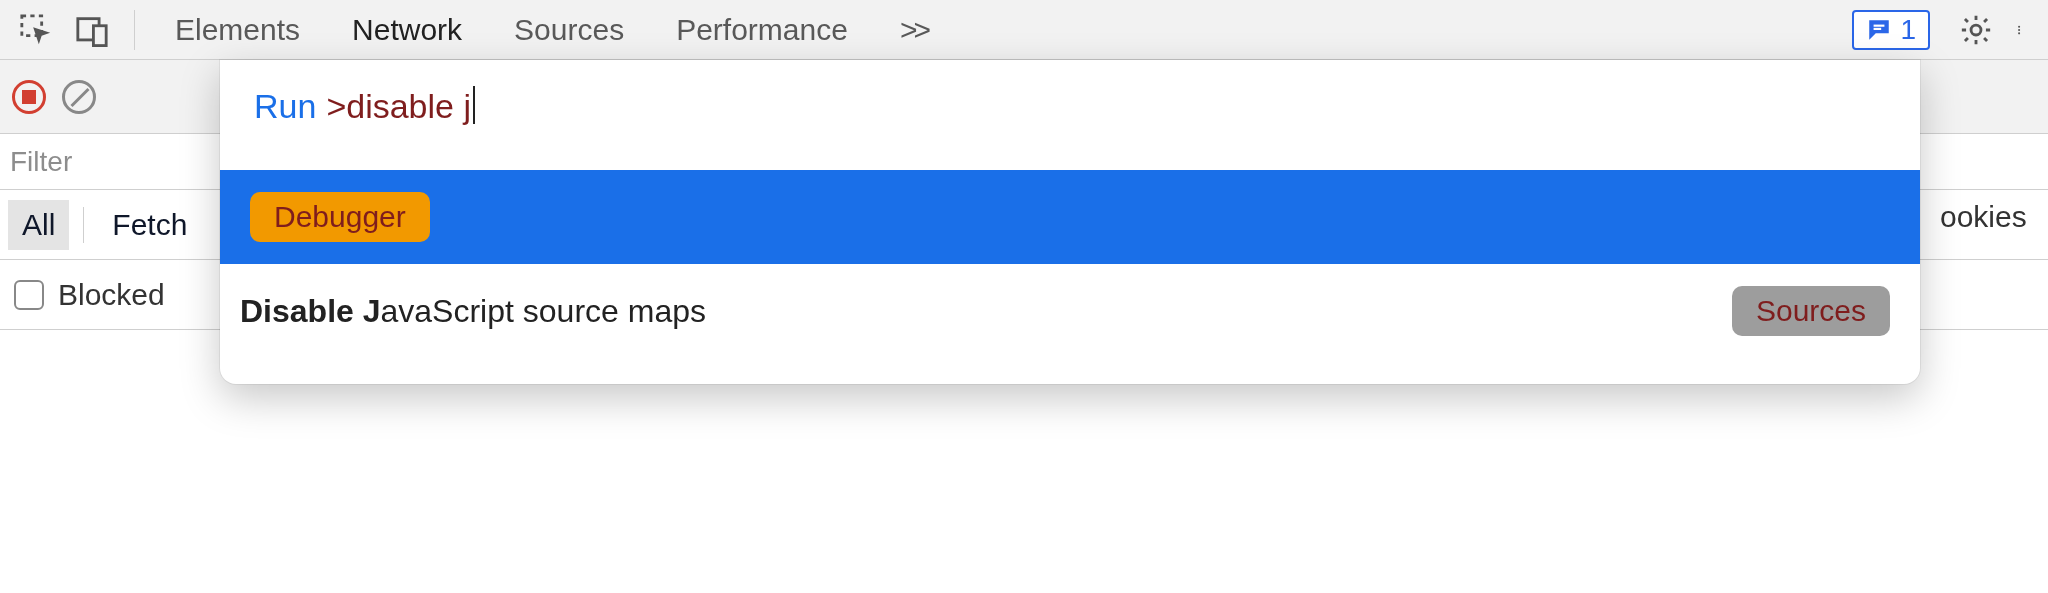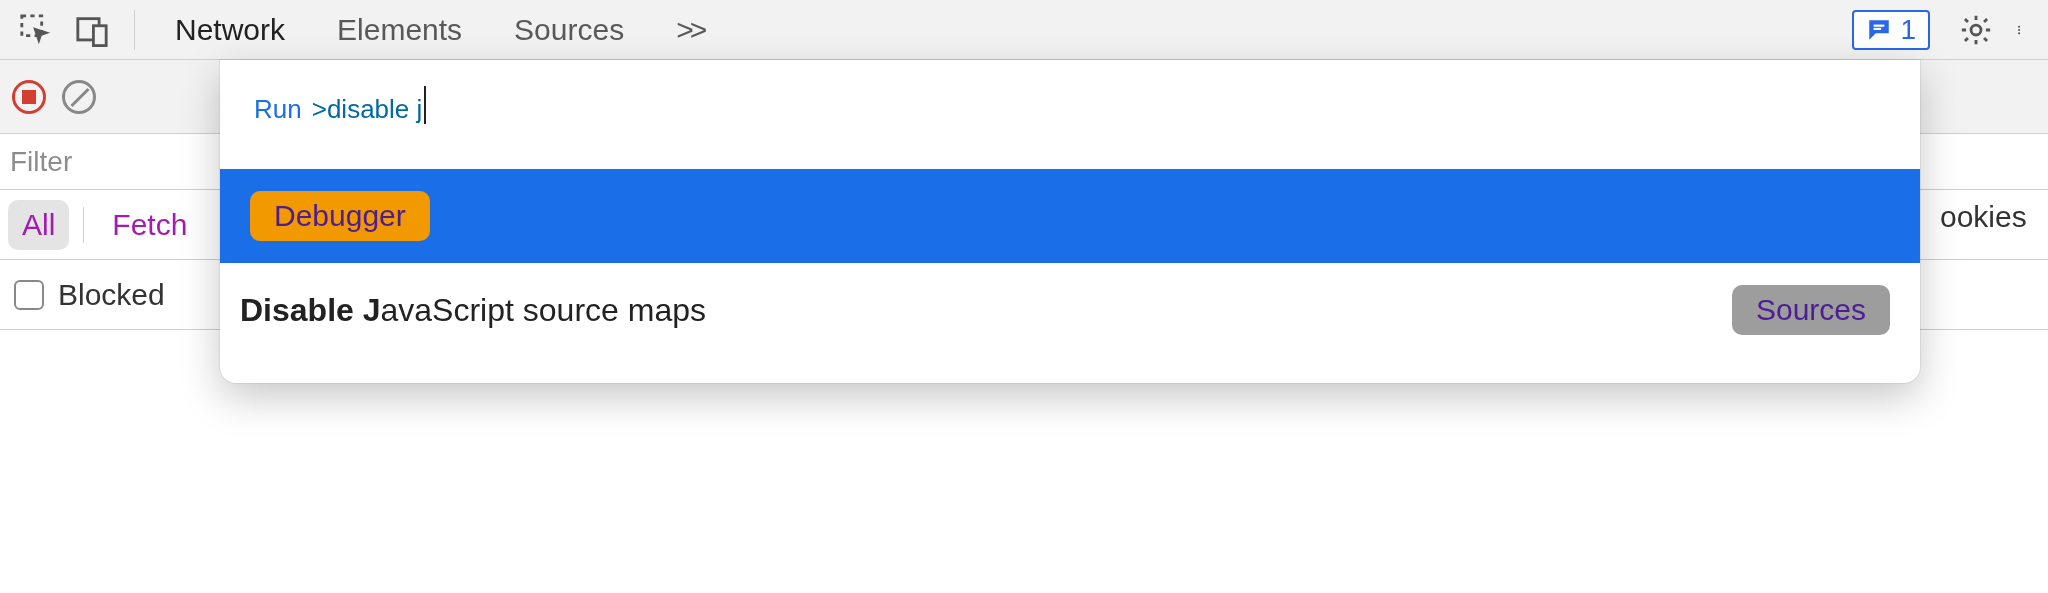--- a/index.html
+++ b/index.html
@@ -94,22 +94,22 @@
     display: flex; align-items: center;
     height: 70px;
     border-bottom: 1px solid var(--border);
     padding: 0 8px;
     font-size: 30px;
     gap: 10px;
     background: #fff;
   }
   .pill {
     padding: 8px 14px;
-    border-radius: 10px;
-    color: #a21caf;
+    border-radius: 0;
+    color: #0f172a;
   }
   .pill.on { background: #e4e4e4; }
   .pillrow .vline { width: 1px; height: 36px; background: var(--border); margin: 0 4px; }
 
   
   .blockedrow {
     display: flex; align-items: center;
     height: 70px;
     border-bottom: 1px solid var(--border);
     padding: 0 14px;
@@ -131,25 +131,25 @@
     width: 1700px;
     background: #fff;
     border-radius: 0 0 16px 16px;
     box-shadow: 0 14px 40px rgba(0,0,0,0.22), 0 0 0 1px rgba(0,0,0,0.06);
     overflow: hidden;
     z-index: 50;
   }
   .palette .queryrow {
     display: flex; align-items: baseline;
     padding: 26px 34px 44px 34px;
-    font-size: 26px;
+    font-size: 34px;
     gap: 10px;
   }
   .palette .run { color: #1a6fe8; }
-  .palette .qtext { color: #0369a1; position: relative; }
+  .palette .qtext { color: #7f1d1d; position: relative; }
   .palette .caret {
     display: inline-block; width: 2px; height: 38px; background: #222;
     vertical-align: -6px; margin-left: 2px;
   }
   .palette .item {
     display: flex; align-items: center; justify-content: space-between;
     padding: 22px 30px;
     font-size: 32px;
   }
   .palette .item .label b {
@@ -160,21 +160,21 @@
     color: #fff;
   }
   .palette .item.selected .label b {
     background: rgba(255,255,255,0.28);
     padding: 0 2px;
     border-radius: 3px;
   }
   .palette .item .badge {
     padding: 8px 24px;
     border-radius: 10px;
-    color: #4c1d95;
+    color: #7f1d1d;
     font-size: 30px;
   }
   .palette .item.selected .badge { background: #f29900; }
   .palette .item:not(.selected) { color: #222; padding-left: 20px; }
   .palette .item:not(.selected) .badge { background: #9d9d9d; }
   .palette .trailer { height: 26px; }
 
   
   .peek {
     position: absolute;
@@ -196,28 +196,31 @@
     </svg>
   </div>
   <div class="icon-btn">
     <svg viewBox="0 0 24 24" width="34" height="34" fill="none" stroke="#555" stroke-width="2">
       <rect x="2" y="4" width="15" height="15"></rect>
       <rect x="13" y="9" width="9" height="14" fill="#f2f2f2"></rect>
     </svg>
   </div>
   <div class="vdiv"></div>
 
+  <div class="tab">
+      <span>Elements</span>
+    </div>
   <div class="tab active">
       <span>Network</span>
     </div>
   <div class="tab">
-      <span>Elements</span>
+      <span>Sources</span>
     </div>
   <div class="tab">
-      <span>Sources</span>
+      <span>Performance</span>
     </div>
   <div class="tab" style="letter-spacing:-4px;">
       <span>&gt;&gt;</span>
     </div>
 
   <div class="spacer"></div>
 
   <div class="issue-pill">
     <svg viewBox="0 0 24 24">
         <path fill="#2a66e8" d="M3 3h18v12H9l-6 6V3z"></path>

